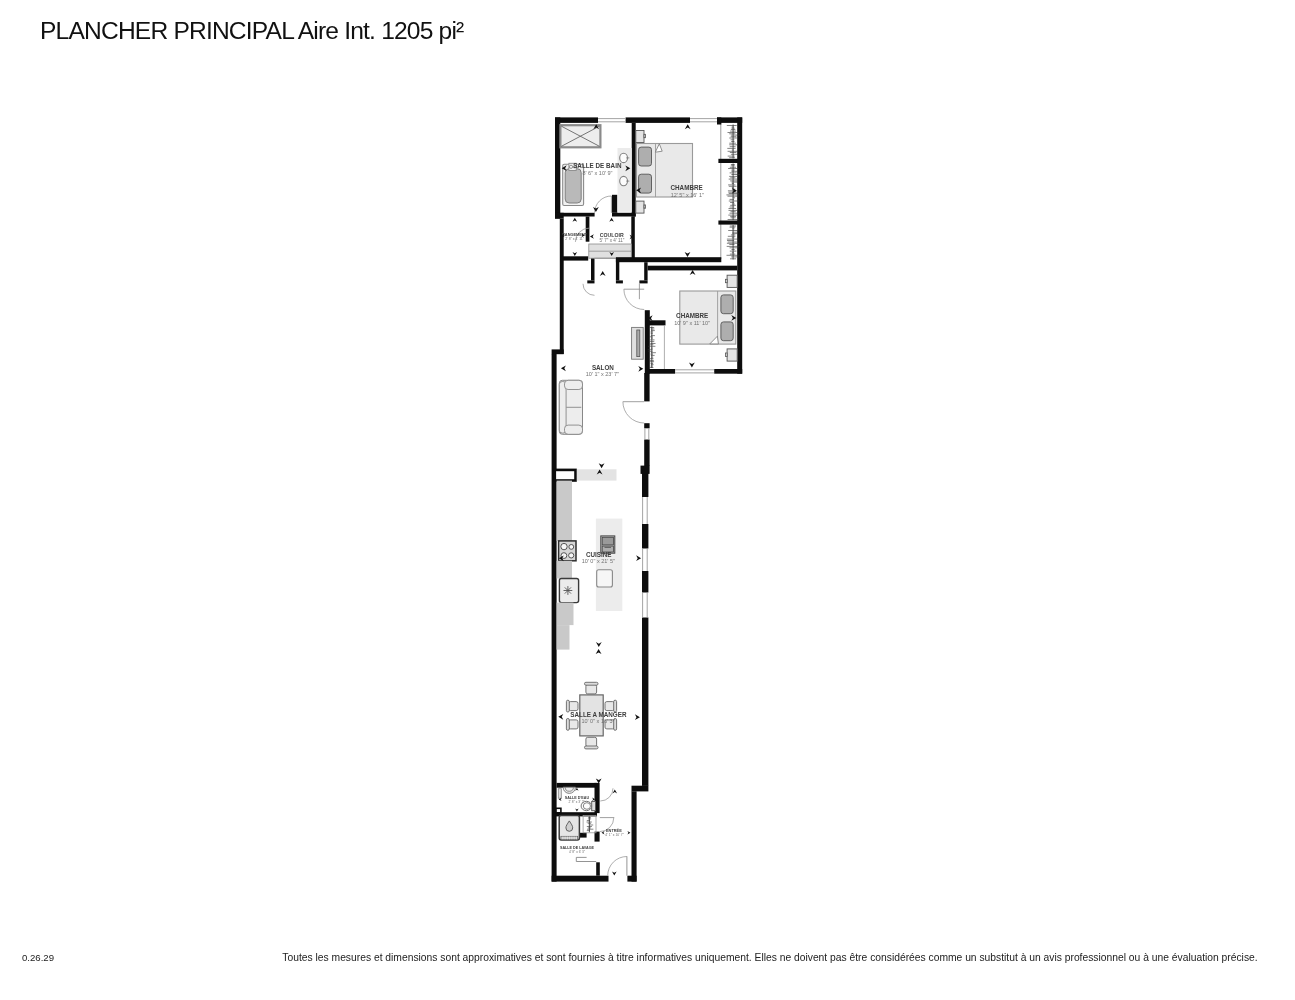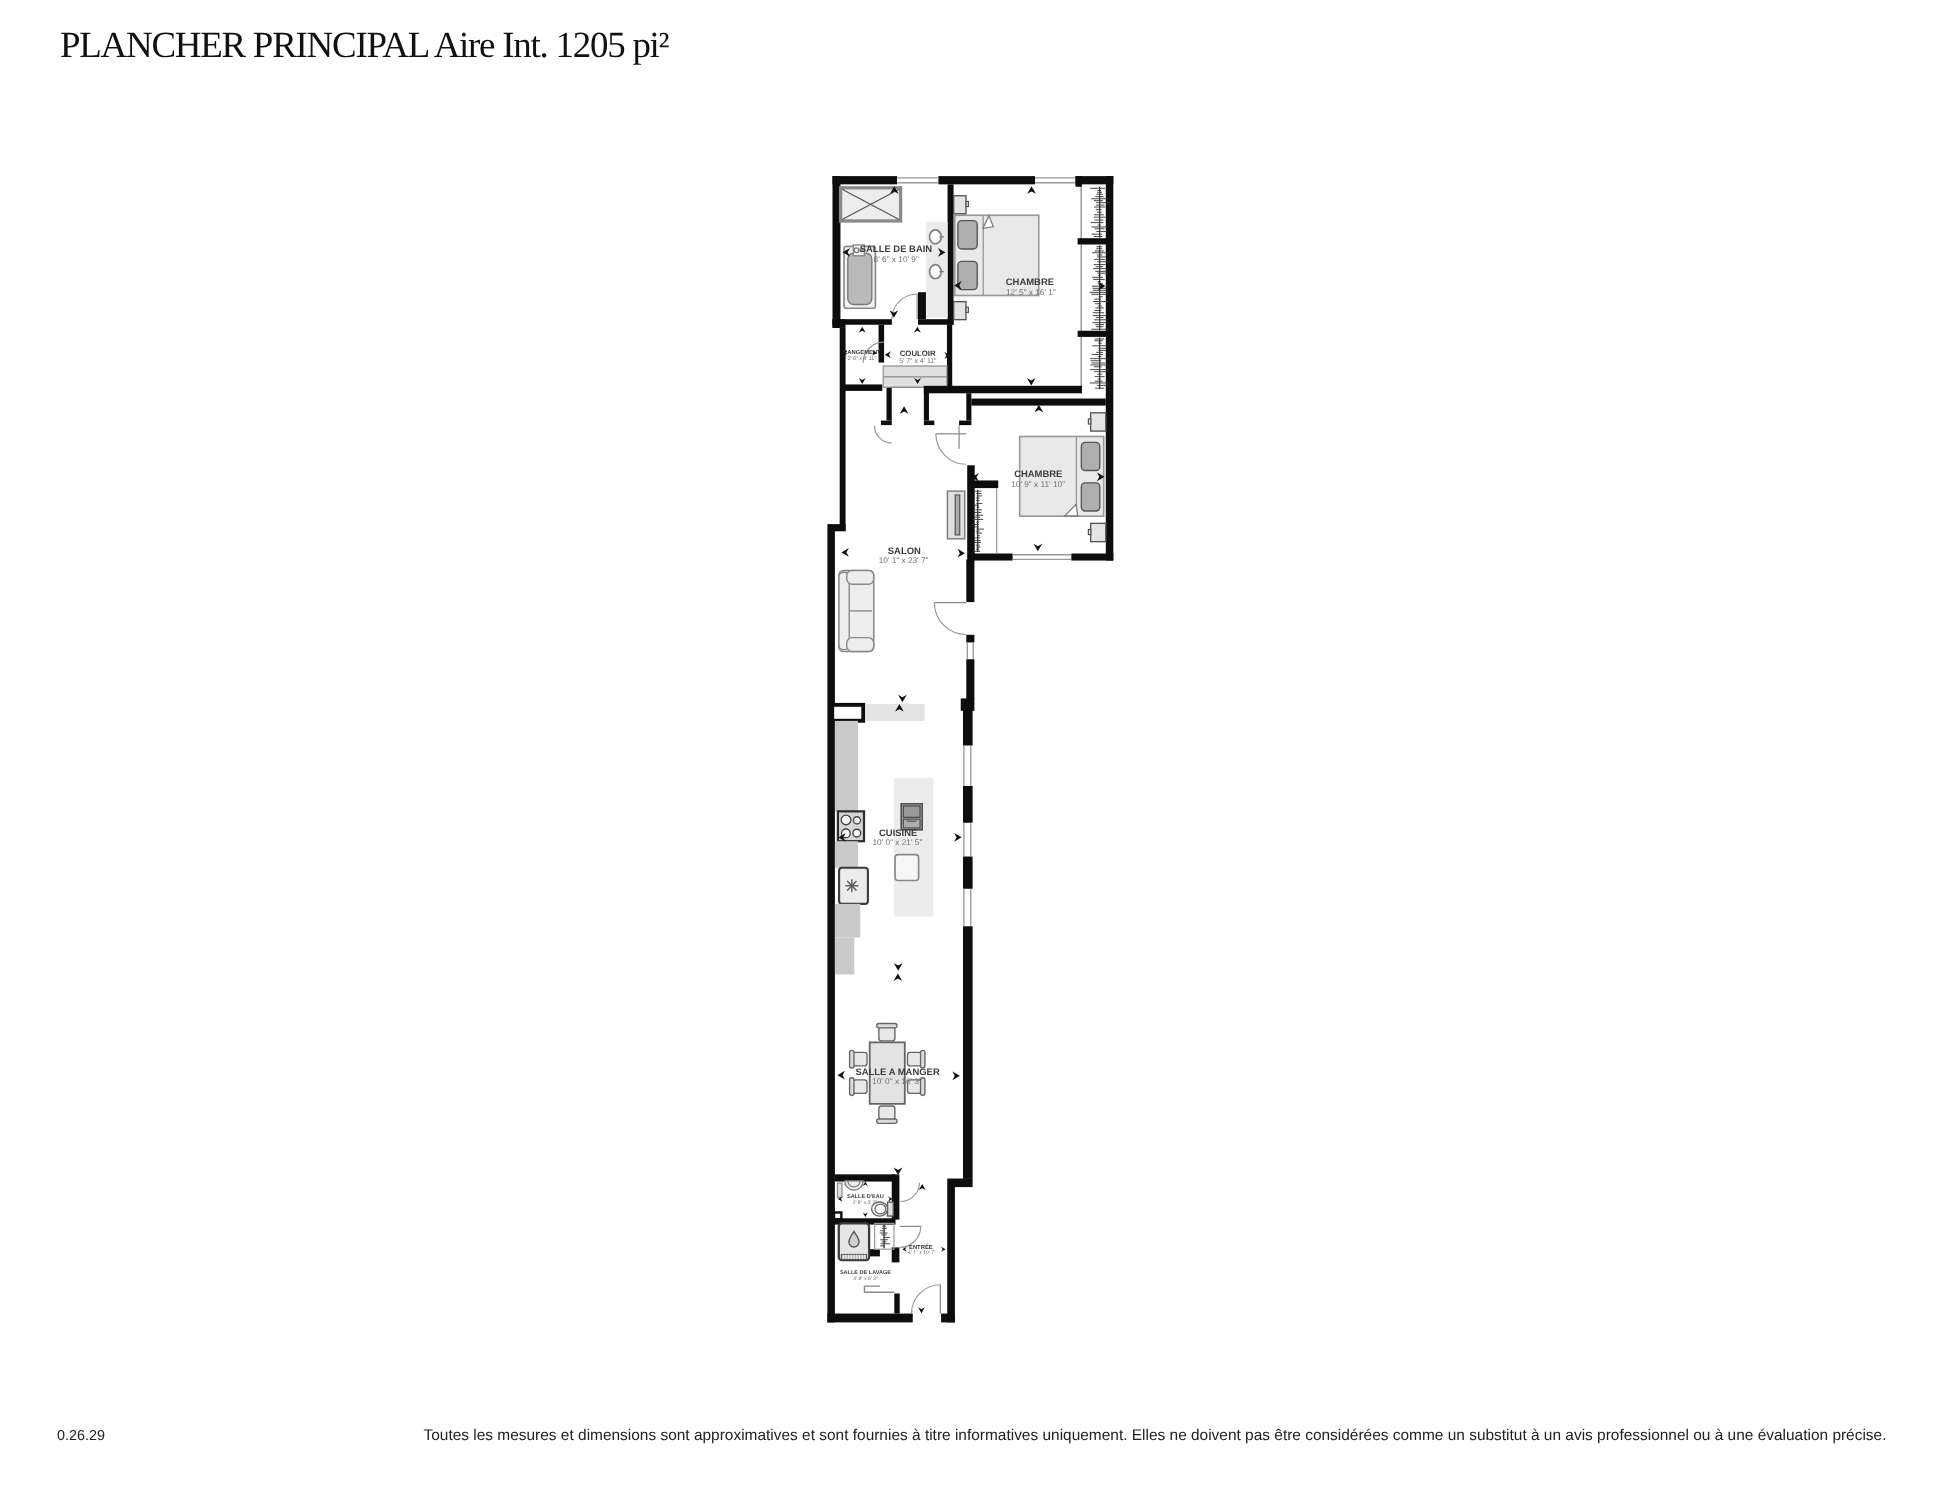--- a/index.html
+++ b/index.html
@@ -1,18 +1,18 @@
 <!DOCTYPE html>
 <html><head>
 <meta charset="utf-8">
 <style>
 html,body{margin:0;padding:0;background:#ffffff;width:1295px;height:1000px;overflow:hidden;}
 *{font-family:"Liberation Sans", sans-serif;}
-.title{position:absolute;left:40px;top:17px;font-size:24.6px;color:#111;letter-spacing:-0.82px;font-family:Liberation Serif, serif;}
-.fver{position:absolute;left:38px;top:952px;font-size:9.6px;color:#222;}
+.title{position:absolute;left:40px;top:17px;font-size:24.6px;color:#111;letter-spacing:-0.82px;}
+.fver{position:absolute;left:22px;top:952px;font-size:9.6px;color:#222;}
 .fnote{position:absolute;left:0;top:951.5px;width:1540px;text-align:center;font-size:10.3px;color:#222;}
 </style>
 </head>
 <body>
 
 <div class="title">PLANCHER PRINCIPAL Aire Int. 1205 pi²</div>
 
 <svg width="1295" height="1000" viewBox="0 0 1295 1000" style="position:absolute;left:0;top:0">
 
 <rect x="555.0" y="117.4" width="43.0" height="5.5" fill="#0d0d0d" stroke="none"></rect>

